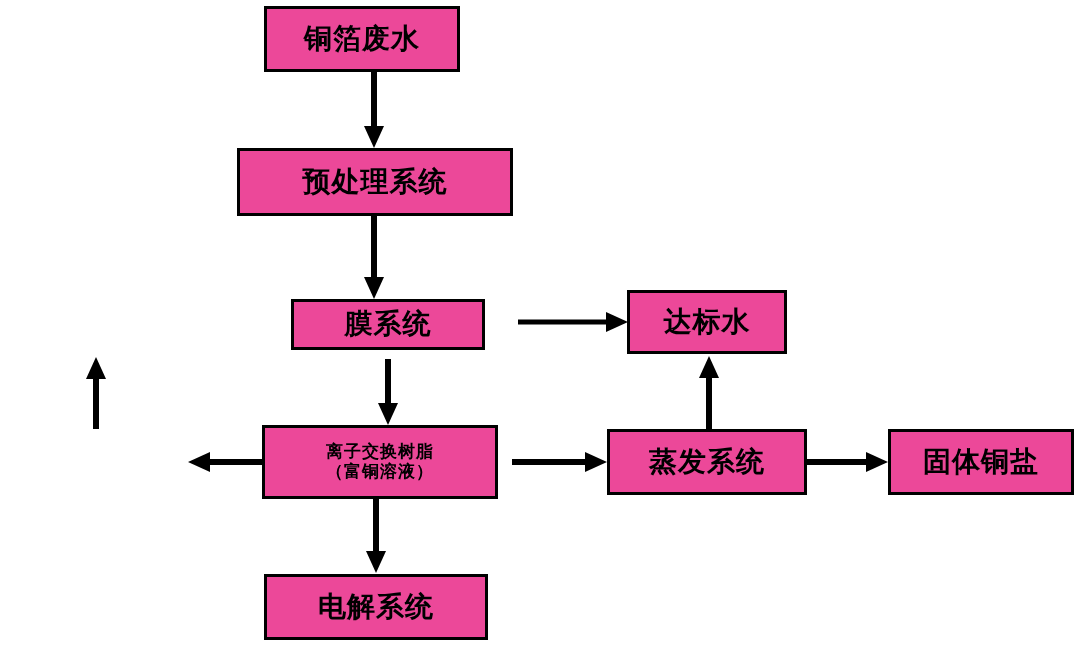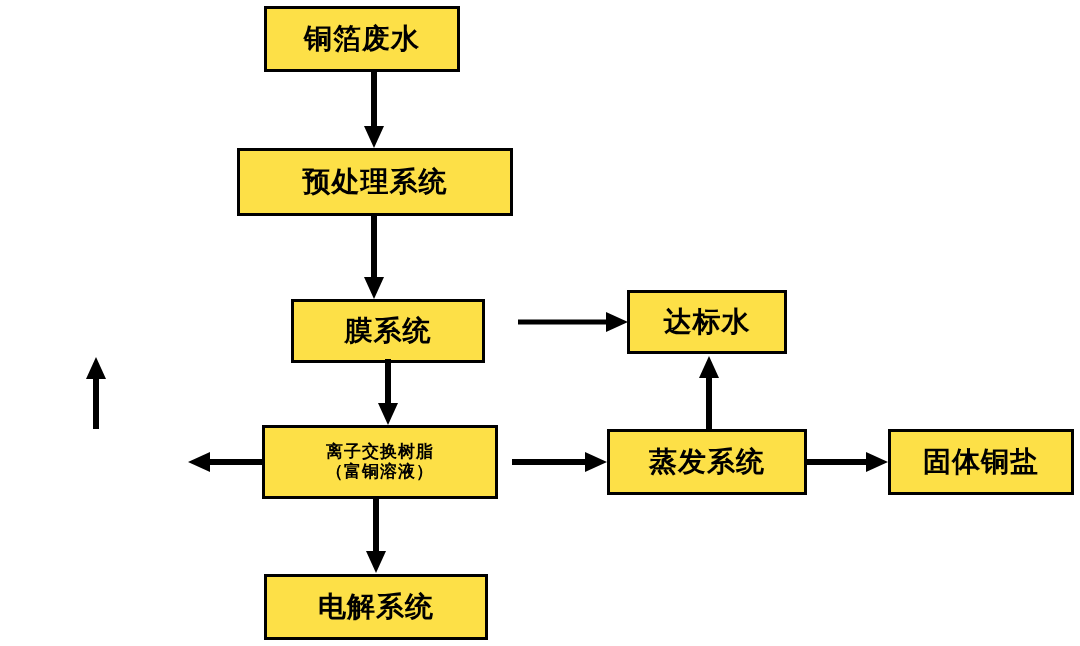--- a/index.html
+++ b/index.html
@@ -12,21 +12,21 @@
     width: 1080px;
     height: 646px;
     background: #ffffff;
     font-family: "Liberation Sans", "DejaVu Sans", sans-serif;
     overflow: hidden;
   }
   .node {
     position: absolute;
     box-sizing: border-box;
     border: 3px solid #000000;
-    background: #fde047;
+    background: #ec4899;
     display: flex;
     flex-direction: column;
     align-items: center;
     justify-content: center;
     text-align: center;
     color: #000000;
     line-height: 1.15;
     font-weight: 700;
     letter-spacing: 1px;
   }
@@ -51,21 +51,21 @@
 <div id="canvas">
 
   <div class="node f28" style="left:264px; top:6px; width:196px; height:66px;">
     <span class="line">铜箔废水</span>
   </div>
 
   <div class="node f28" style="left:237px; top:148px; width:276px; height:68px;">
     <span class="line">预处理系统</span>
   </div>
 
-  <div class="node f28" style="left:291px; top:299px; width:194px; height:64px;">
+  <div class="node f28" style="left:291px; top:299px; width:194px; height:51px;">
     <span class="line">膜系统</span>
   </div>
 
 
   <div class="node f28" style="left:627px; top:290px; width:160px; height:64px;">
     <span class="line">达标水</span>
   </div>
 
 
   <div class="node f17" style="left:262px; top:425px; width:236px; height:74px;">

